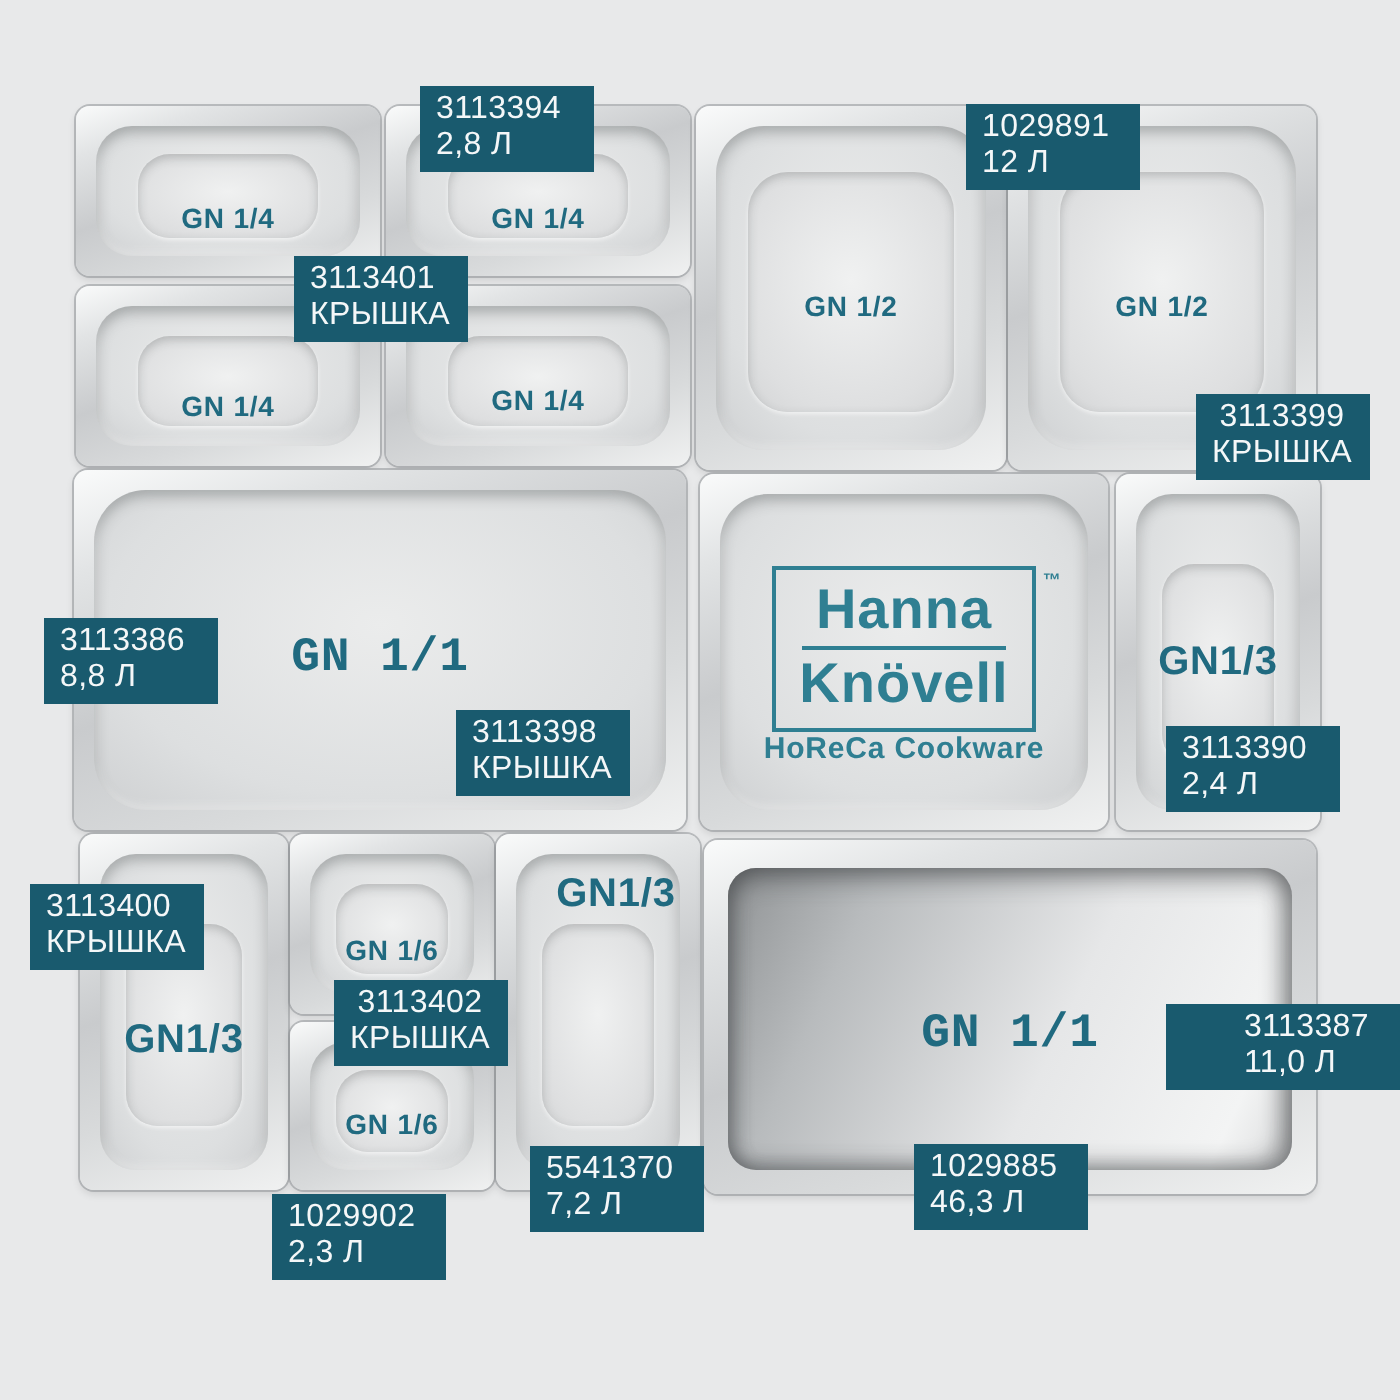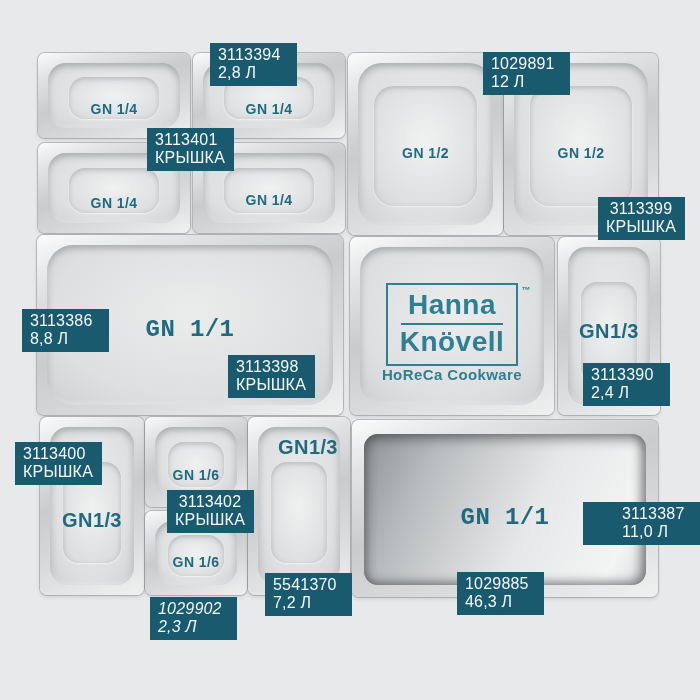--- a/index.html
+++ b/index.html
@@ -189,21 +189,21 @@
     <div>2,4 Л</div>
   </div>
   <div class="tag" style="left:15px;top:442px;">
     <div>3113400</div>
     <div>КРЫШКА</div>
   </div>
   <div class="tag" style="left:167px;top:490px;text-align:center;">
     <div>3113402</div>
     <div>КРЫШКА</div>
   </div>
-  <div class="tag" style="left:150px;top:597px;font-style:italic;">
+  <div class="tag" style="left:136px;top:597px;">
     <div>1029902</div>
     <div>2,3 Л</div>
   </div>
   <div class="tag" style="left:265px;top:573px;">
     <div>5541370</div>
     <div>7,2 Л</div>
   </div>
   <div class="tag" style="left:583px;top:502px;padding-left:39px;">
     <div>3113387</div>
     <div>11,0 Л</div>

